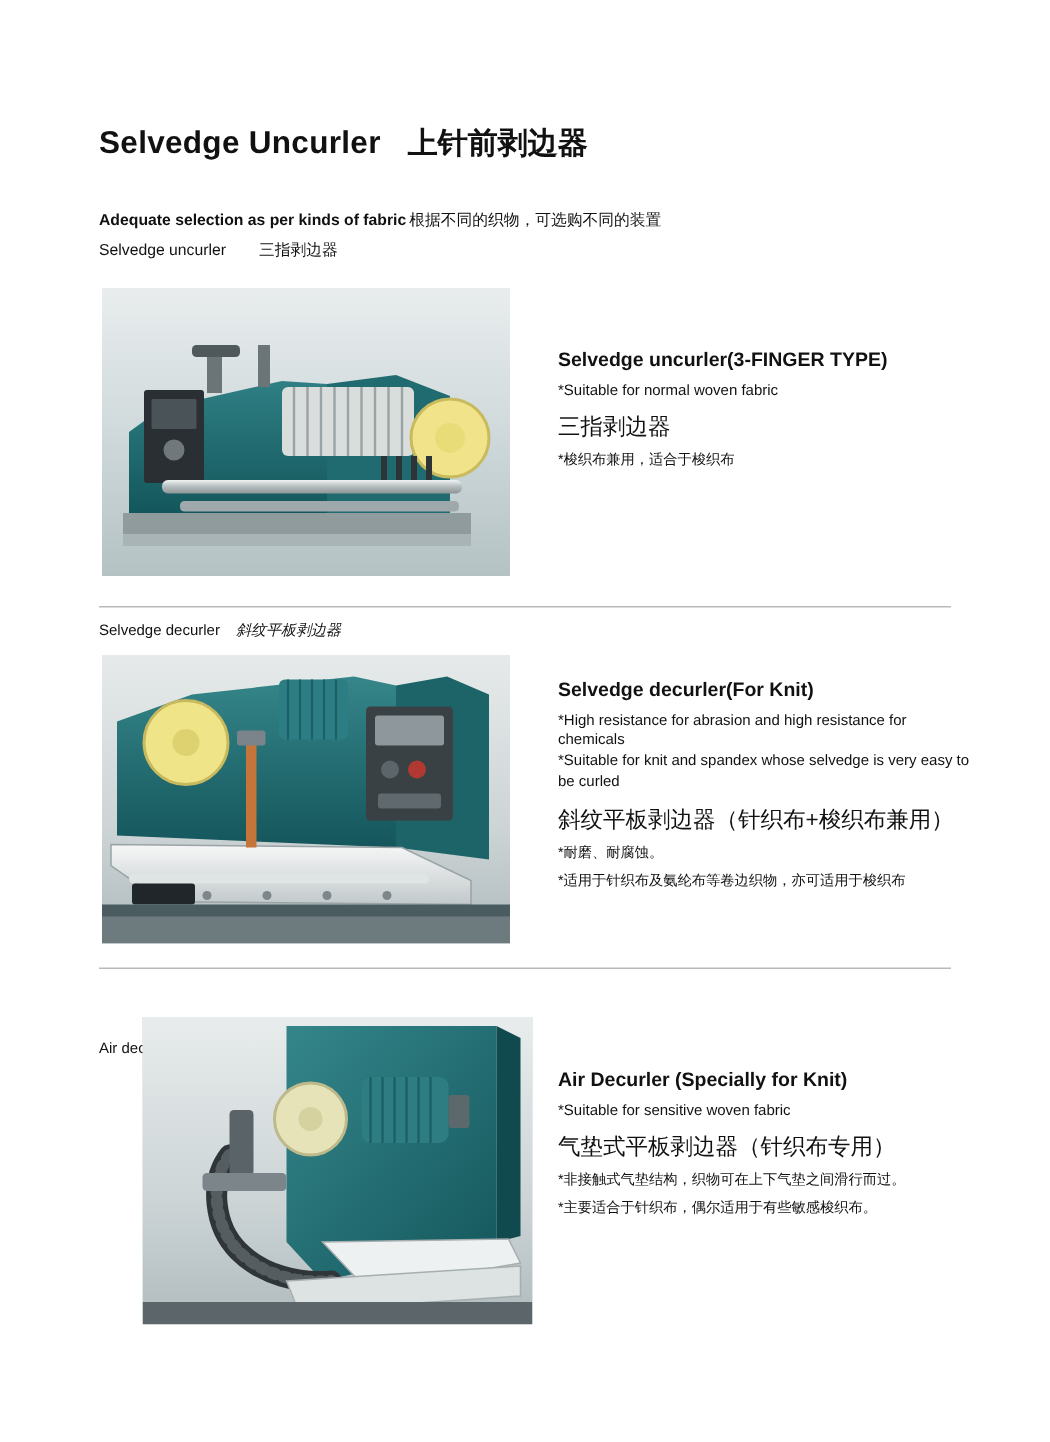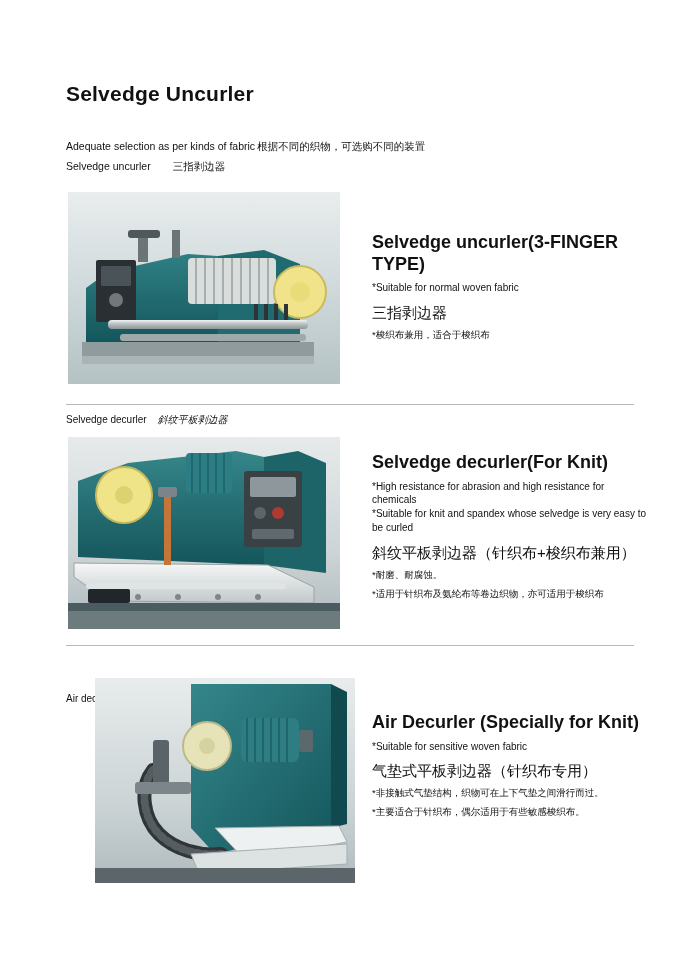--- a/index.html
+++ b/index.html
@@ -47,21 +47,21 @@
     position: absolute;
     left: 66px;
     display: flex;
     align-items: baseline;
   }
   .subtitle-row.r1 { top: 140px; }
   .subtitle-row.r2 { top: 160px; }
 
   .sub-en-bold {
     font-size: 10.5px;
-    font-weight: normal;
+    font-weight: bold;
     color: #111;
   }
   .sub-cn {
     font-size: 10.5px;
     color: #111;
     margin-left: 2px;
   }
   .sub-en {
     font-size: 10.5px;
     color: #111;
@@ -96,21 +96,21 @@
   .photo {
     position: absolute;
     overflow: hidden;
     background: #cfd8da;
   }
 
   .txtcol {
     position: absolute;
   }
   .h-en {
-    font-size: 18px;
+    font-size: 13px;
     font-weight: bold;
     color: #111;
     margin: 0 0 6px 0;
     line-height: 1.2;
   }
   .b-en {
     font-size: 10px;
     color: #111;
     line-height: 1.38;
     margin: 0;
@@ -131,20 +131,21 @@
   
   .ph-svg { display:block; width:100%; height:100%; }
 </style>
 </head>
 <body>
 
 <div class="page">
 
   <div class="page-header">
     <span class="title-en">Selvedge Uncurler</span>
+    <span class="title-cn">上针前剥边器</span>
   </div>
 
   <div class="subtitle-row r1">
     <span class="sub-en-bold">Adequate selection as per kinds of fabric</span>
     <span class="sub-cn">根据不同的织物，可选购不同的装置</span>
   </div>
   <div class="subtitle-row r2">
     <span class="sub-en">Selvedge uncurler</span>
     <span class="sub-cn2">三指剥边器</span>
   </div>

